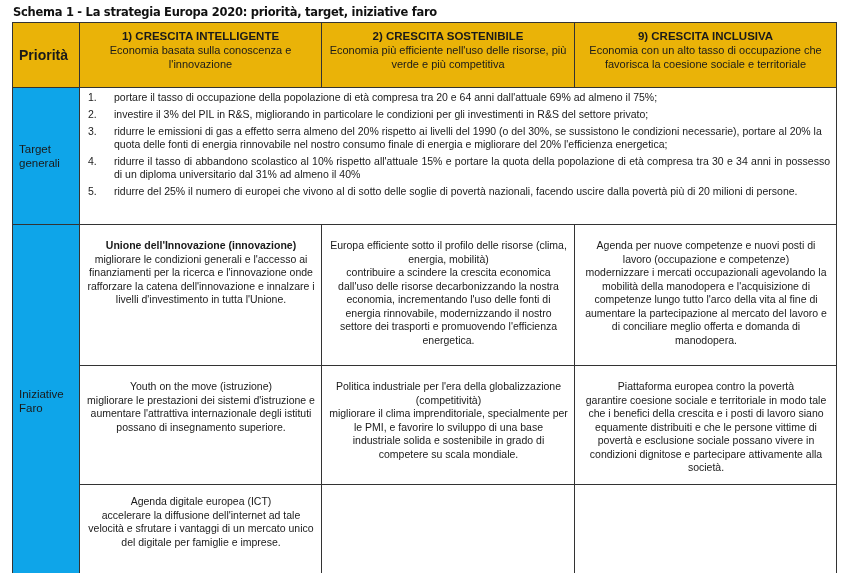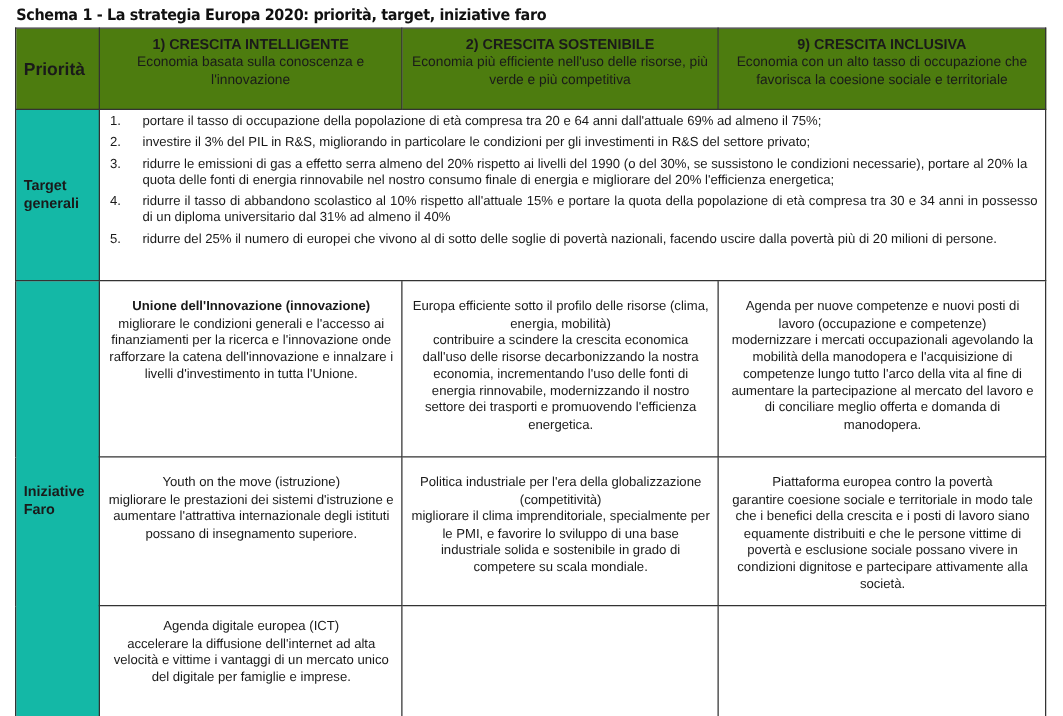--- a/index.html
+++ b/index.html
@@ -3,25 +3,25 @@
 <meta charset="utf-8">
 <style>
   html, body { margin: 0; padding: 0; background: #ffffff; }
   body { width: 850px; height: 573px; position: relative; overflow: hidden;
          font-family: "Liberation Sans", sans-serif; color: #1a1a1a; }
   .title { position: absolute; left: 13px; top: 4px; font-size: 12.5px; font-weight: bold;
            font-family: "DejaVu Sans", sans-serif; letter-spacing: -0.3px; color: #111; transform: scaleX(0.92); transform-origin: left; white-space: nowrap; }
   table.main { position: absolute; left: 12px; top: 22px; width: 824px; border-collapse: collapse;
                table-layout: fixed; }
   table.main td { border: 1.5px solid #333; vertical-align: top; padding: 0; }
-  .hdr td { background: #4d7c0f; height: 58px; }
+  .hdr td { background: #eab308; height: 58px; }
   .hdr .lab { vertical-align: middle; font-weight: bold; font-size: 14px; padding-left: 6px; }
   .hdr .p { text-align: center; font-size: 11px; line-height: 14px; padding-top: 6px; }
   .hdr .p b { display: block; font-size: 11.5px; }
-  .rowlab { background: #14b8a6; font-weight: bold; font-size: 11.5px; line-height: 14px;
+  .rowlab { background: #0ea5e9; font-weight: normal; font-size: 11.5px; line-height: 14px;
             padding-left: 6px !important; vertical-align: middle !important; }
   .targets { font-size: 10.5px; line-height: 13px; padding: 3px 6px 4px 8px !important; }
   .targets ol { margin: 0; padding: 0; list-style: none; }
   .targets li { display: flex; margin-bottom: 4px; }
   .targets li:last-child { margin-bottom: 0; }
   .targets .num { width: 26px; flex: none; }
   .cell { font-size: 10.5px; line-height: 13.5px; padding: 14px 6px 8px 7px !important; text-align: center; }
   .cell .h { font-weight: normal; display: block; }
   .inline-h { font-weight: bold; }
   .r1 td.cell { height: 118px; }
@@ -108,19 +108,19 @@
       <span>migliorare il clima imprenditoriale, specialmente per le PMI, e favorire lo sviluppo di una base industriale solida e sostenibile in grado di competere su scala mondiale.</span>
     </td>
     <td class="cell">
       <span class="h">Piattaforma europea contro la povertà</span>
       <span>garantire coesione sociale e territoriale in modo tale che i benefici della crescita e i posti di lavoro siano equamente distribuiti e che le persone vittime di povertà e esclusione sociale possano vivere in condizioni dignitose e partecipare attivamente alla società.</span>
     </td>
   </tr>
   <tr class="r3">
     <td class="cell">
       <span class="h">Agenda digitale europea (ICT)</span>
-      <span>accelerare la diffusione dell'internet ad alta velocità e vittime i vantaggi di un mercato unico del digitale per famiglie e imprese.</span>
+      <span>accelerare la diffusione dell'internet ad tale velocità e sfrutare i vantaggi di un mercato unico del digitale per famiglie e imprese.</span>
     </td>
     <td class="cell"></td>
     <td class="cell"></td>
   </tr>
 </tbody>
   </table>
 
 </body></html>

